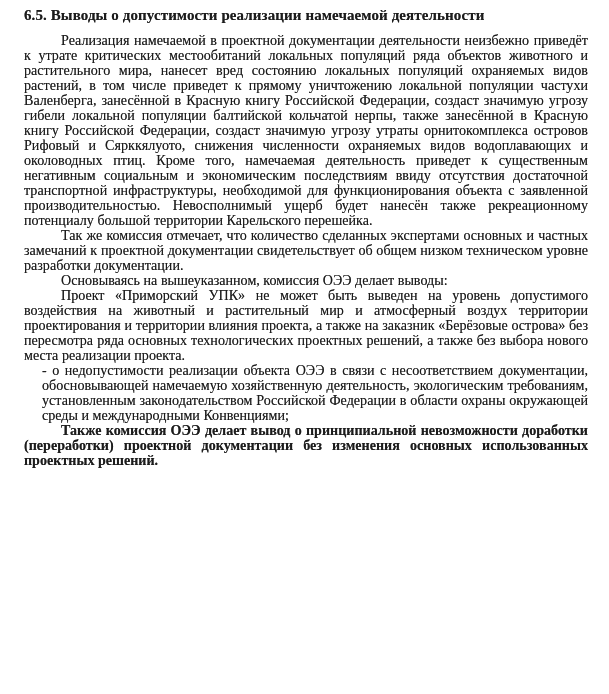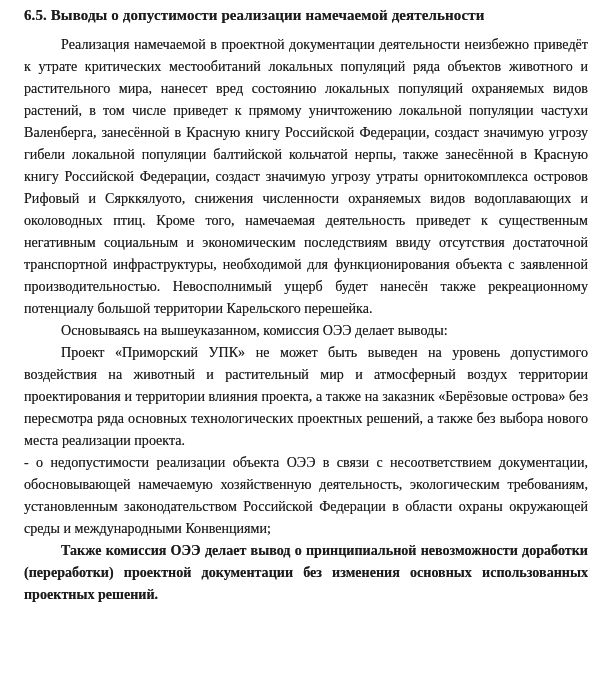--- a/index.html
+++ b/index.html
@@ -22,39 +22,40 @@
   .heading {
     font-size: 15px;
     font-weight: bold;
     margin: 0 0 9px 0;
     line-height: 18px;
     letter-spacing: 0.1px;
   }
   .para {
     margin: 0;
     font-size: 14.1px;
-    line-height: 22px;
+    line-height: 15px;
     text-align: justify;
     hyphens: auto;
     -webkit-hyphens: auto;
   }
   .p-indent { text-indent: 37px; }
-  .p-flush  { text-indent: 0; }
+  .p-flush  { text-indent: 0; margin-left: 18px; }
   .p-dash2  { text-indent: 4px; } 
   .p-bold   { font-weight: bold; font-family: Liberation Serif, serif; }
 </style>
 </head>
 <body>
 
 <div class="page">
   <h1 class="heading">6.5. Выводы о допустимости реализации намечаемой деятельности</h1>
 
   <p class="para p-indent">Реализация намечаемой в проектной документации деятельности неизбежно приведёт к утрате критических местообитаний локальных популяций ряда объектов животного и растительного мира, нанесет вред состоянию локальных популяций охраняемых видов растений, в том числе приведет к прямому уничтожению локальной популяции частухи Валенберга, занесённой в Красную книгу Российской Федерации, создаст значимую угрозу гибели локальной популяции балтийской кольчатой нерпы, также занесённой в Красную книгу Российской Федерации, создаст значимую угрозу утраты орнитокомплекса островов Рифовый и Сярккялуото, снижения численности охраняемых видов водоплавающих и околоводных птиц. Кроме того, намечаемая деятельность приведет к существенным негативным социальным и экономическим последствиям ввиду отсутствия достаточной транспортной инфраструктуры, необходимой для функционирования объекта с заявленной производительностью. Невосполнимый ущерб будет нанесён также рекреационному потенциалу большой территории Карельского перешейка.</p>
 
 
+  <p class="para p-indent">Так же комиссия отмечает, что количество сделанных экспертами основных и частных замечаний  к проектной документации свидетельствует об общем низком техническом уровне разработки документации.</p>
 
   <p class="para p-indent">Основываясь на вышеуказанном, комиссия ОЭЭ делает выводы:</p>
 
   <p class="para p-indent">Проект «Приморский УПК» не может быть выведен на уровень допустимого воздействия на животный и растительный мир и атмосферный воздух территории проектирования и территории влияния проекта, а также на заказник «Берёзовые острова» без пересмотра ряда основных технологических проектных решений, а также без выбора нового места реализации проекта.</p>
 
   <p class="para p-flush">- о недопустимости реализации объекта ОЭЭ в связи с несоответствием документации, обосновывающей намечаемую хозяйственную деятельность, экологическим требованиям, установленным законодательством Российской Федерации в области охраны окружающей среды и международными Конвенциями;</p>
 
 
   <p class="para p-indent p-bold">Также комиссия ОЭЭ делает вывод о принципиальной невозможности доработки (переработки) проектной документации без изменения основных использованных проектных решений.</p>
 </div>

